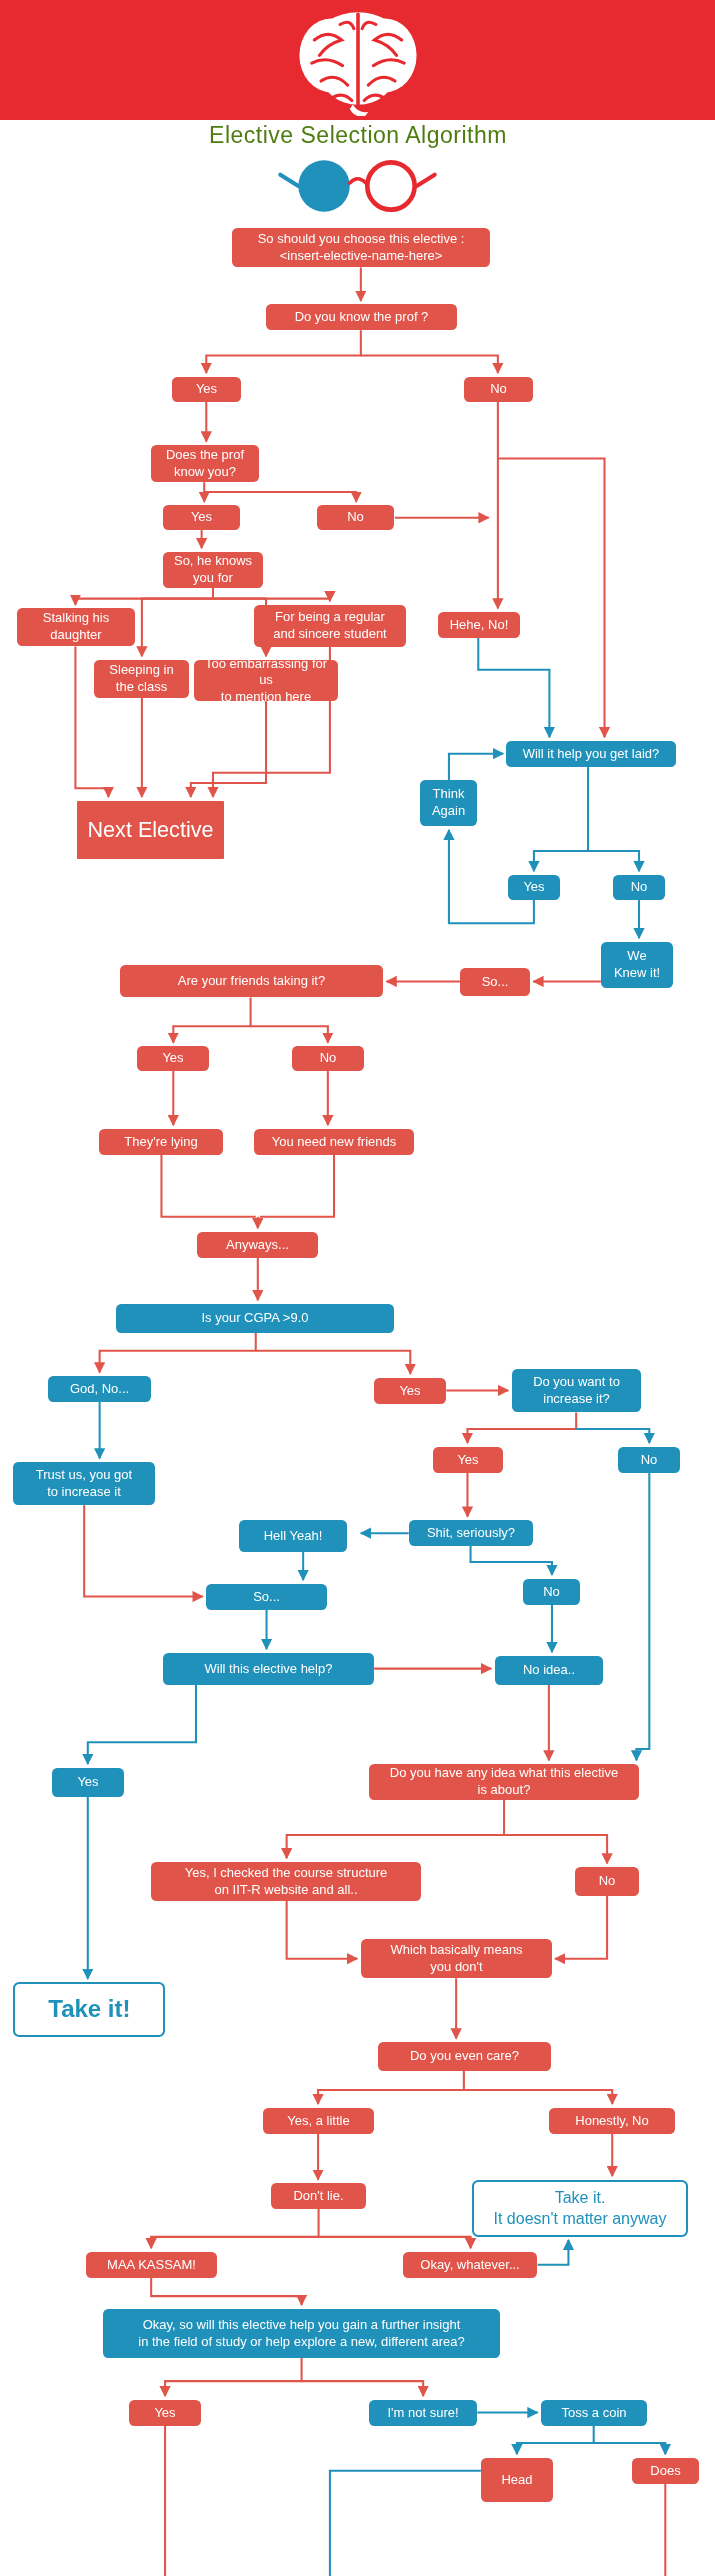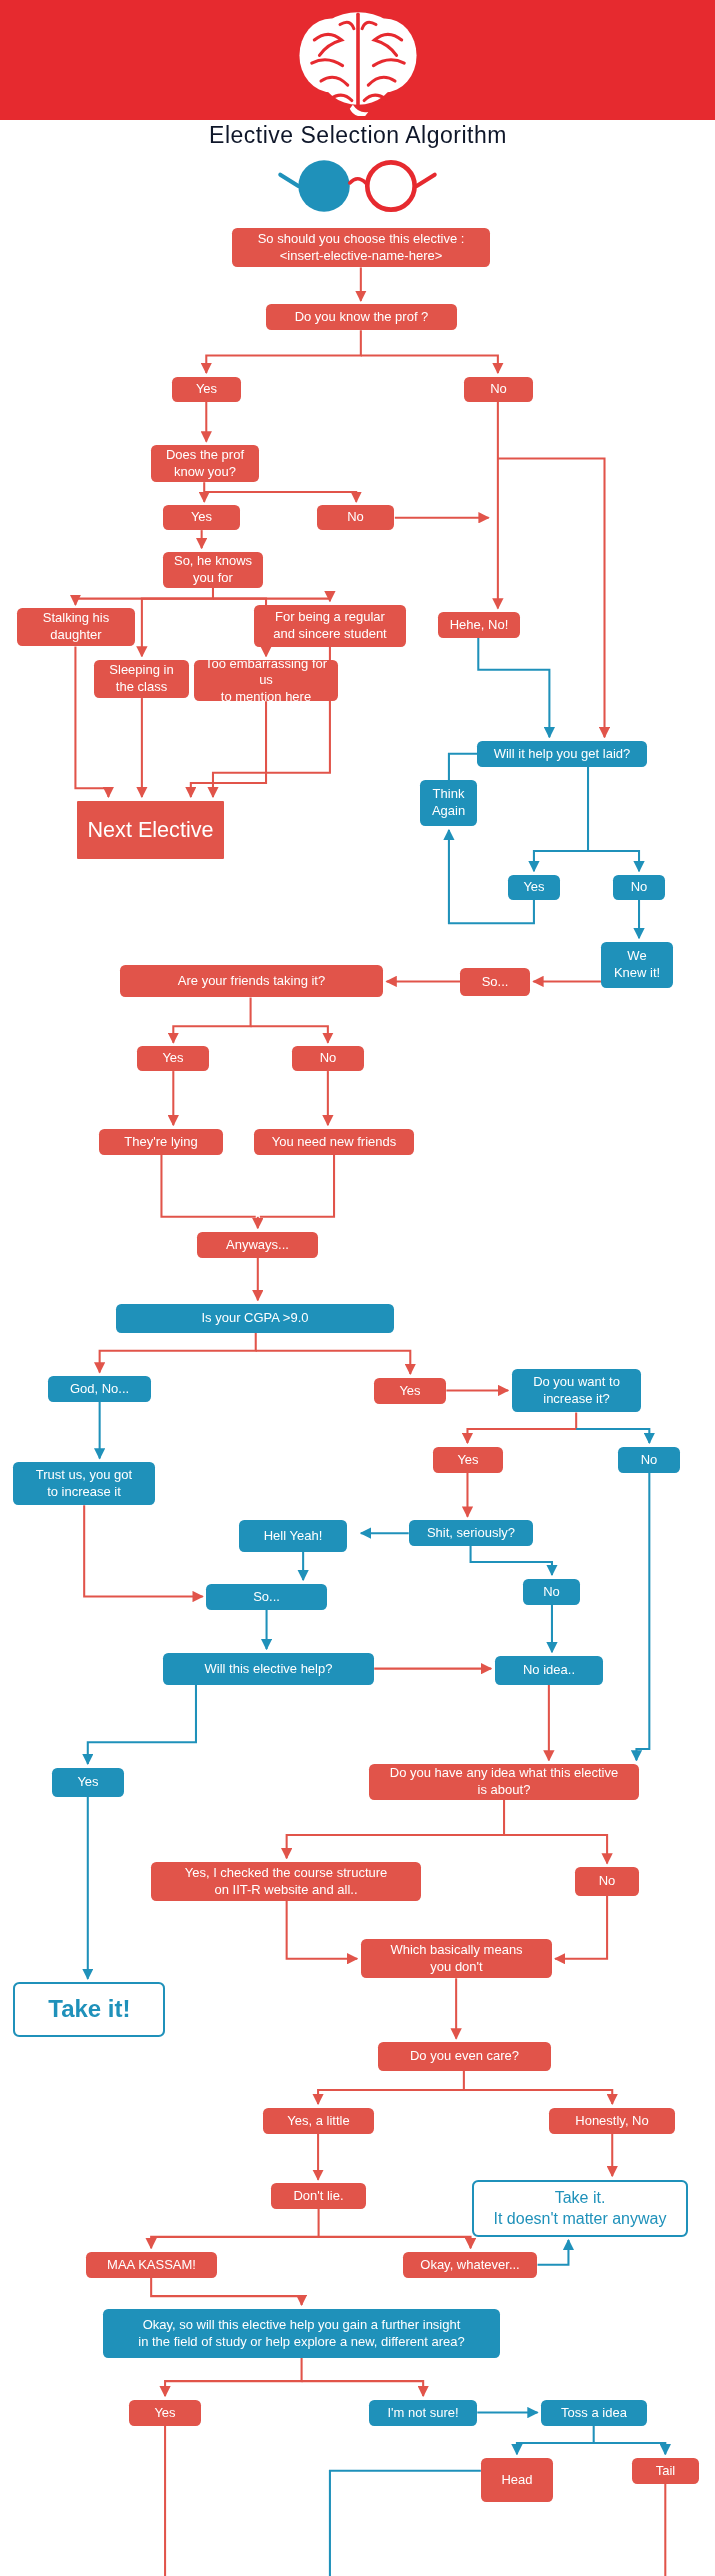--- a/index.html
+++ b/index.html
@@ -1,20 +1,20 @@
 <!DOCTYPE html>
 <html style="font-size:8.2px"><head>
 <meta charset="utf-8">
 <style>
   html,body{margin:0;padding:0;background:#ffffff;}
   .stage{position:relative;width:716px;height:2716px;background:#ffffff;
          font-family:"Liberation Sans",sans-serif;overflow:hidden;}
   .band{position:absolute;left:0;top:0;width:716px;height:120px;background:#e62a2f;}
   .title{position:absolute;left:0;top:122px;width:716px;text-align:center;
-         color:#0f172a;font-size:23px;font-weight:400;letter-spacing:0.5px;}
+         color:#4d7c0f;font-size:23px;font-weight:400;letter-spacing:0.5px;}
   svg.layer{position:absolute;left:0;top:0;pointer-events:none;}
   .node{position:absolute;display:flex;align-items:center;justify-content:center;
         text-align:center;color:#ffffff;border-radius:5.2px;font-size:13px;
         line-height:1.28;white-space:pre-line;padding:2.1px 4.1px;box-sizing:border-box;}
   .red{background:#e1544a;}
   .blue{background:#1f91ba;}
   .outline{background:#ffffff;border:2.1px solid #1f91ba;color:#1f91ba;border-radius:6.2px;}
   .t1{font-size:21.6px;border-radius:1px;}
   .t2{font-size:24px;font-weight:700;}
   .t3{font-size:16px;}
@@ -159,21 +159,21 @@
   <div class="node red" style="left:17px;top:608px;width:118px;height:38px">Stalking his
 daughter</div>
   <div class="node red" style="left:254px;top:605px;width:152px;height:42px">For being a regular
 and sincere student</div>
   <div class="node red" style="left:438px;top:612px;width:82px;height:26px">Hehe, No!</div>
   <div class="node red" style="left:94px;top:660px;width:95px;height:38px">Sleeping in
 the class</div>
   <div class="node red" style="left:194px;top:660px;width:144px;height:41px">Too embarrassing for us
 to mention here</div>
   <div class="node red t1" style="left:77px;top:801px;width:147px;height:58px">Next Elective</div>
-  <div class="node blue" style="left:477px;top:741px;width:170px;height:26px">Will it help you get laid?</div>
+  <div class="node blue" style="left:506px;top:741px;width:170px;height:26px">Will it help you get laid?</div>
   <div class="node blue" style="left:420px;top:780px;width:57px;height:46px">Think
 Again</div>
   <div class="node blue" style="left:508px;top:875px;width:52px;height:25px">Yes</div>
   <div class="node blue" style="left:613px;top:875px;width:52px;height:25px">No</div>
   <div class="node blue" style="left:601px;top:942px;width:72px;height:46px">We
 Knew it!</div>
   <div class="node red" style="left:120px;top:965px;width:263px;height:32px">Are your friends taking it?</div>
   <div class="node red" style="left:460px;top:968px;width:70px;height:28px">So...</div>
   <div class="node red" style="left:137px;top:1046px;width:72px;height:25px">Yes</div>
   <div class="node red" style="left:292px;top:1046px;width:72px;height:25px">No</div>
@@ -209,18 +209,18 @@
   <div class="node red" style="left:549px;top:2108px;width:126px;height:26px">Honestly, No</div>
   <div class="node red" style="left:271px;top:2183px;width:95px;height:26px">Don't lie.</div>
   <div class="node outline t3" style="left:472px;top:2180px;width:216px;height:57px">Take it.
 It doesn't matter anyway</div>
   <div class="node red" style="left:86px;top:2252px;width:131px;height:26px">MAA KASSAM!</div>
   <div class="node red" style="left:403px;top:2252px;width:134px;height:26px">Okay, whatever...</div>
   <div class="node blue" style="left:103px;top:2309px;width:397px;height:49px">Okay, so will this elective help you gain a further insight
 in the field of study or help explore a new, different area?</div>
   <div class="node red" style="left:129px;top:2400px;width:72px;height:26px">Yes</div>
   <div class="node blue" style="left:369px;top:2400px;width:108px;height:26px">I'm not sure!</div>
-  <div class="node blue" style="left:541px;top:2400px;width:106px;height:26px">Toss a idea</div>
+  <div class="node blue" style="left:541px;top:2400px;width:106px;height:26px">Toss a coin</div>
   <div class="node red" style="left:481px;top:2458px;width:72px;height:44px">Head</div>
-  <div class="node red" style="left:632px;top:2458px;width:67px;height:26px">Tail</div>
+  <div class="node red" style="left:632px;top:2458px;width:67px;height:26px">Does</div>
 
 </div>
 
 
 </body></html>

